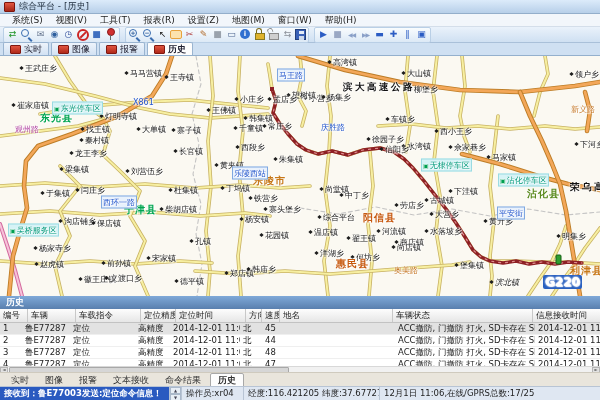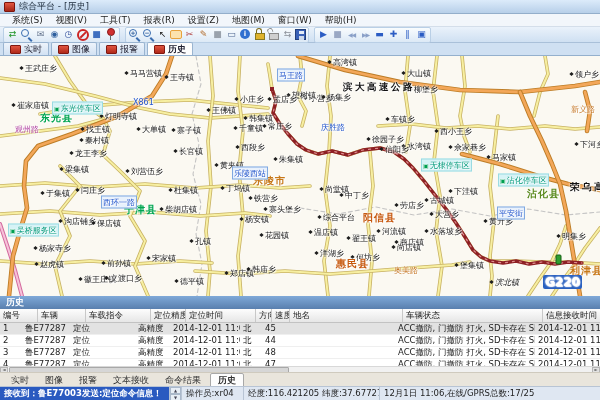--- a/index.html
+++ b/index.html
@@ -341,21 +341,21 @@
       <div class="map-label lab-orangeroad" style="left: 394px; top: 214px;">奥美路</div>
     </div>
 </div>
 
 <div class="hist-header">
   <span>历史</span>
 </div>
 
 <div class="grid">
   <div class="grid-head" id="grid-head">
-      <span class="gh-cell" style="width: 38px;">编号</span>
+      <span class="gh-cell" style="width: 28px;">编号</span>
       <span class="gh-cell" style="width: 48px;">车辆</span>
       <span class="gh-cell" style="width: 65px;">车载指令</span>
       <span class="gh-cell" style="width: 35px;">定位精度</span>
       <span class="gh-cell" style="width: 70px;">定位时间</span>
       <span class="gh-cell" style="width: 16px;">方向</span>
       <span class="gh-cell" style="width: 18px;">速度</span>
       <span class="gh-cell" style="width: 113px;">地名</span>
       <span class="gh-cell" style="width: 140px;">车辆状态</span>
       <span class="gh-cell" style="width: 90px;">信息接收时间</span>
     </div>

